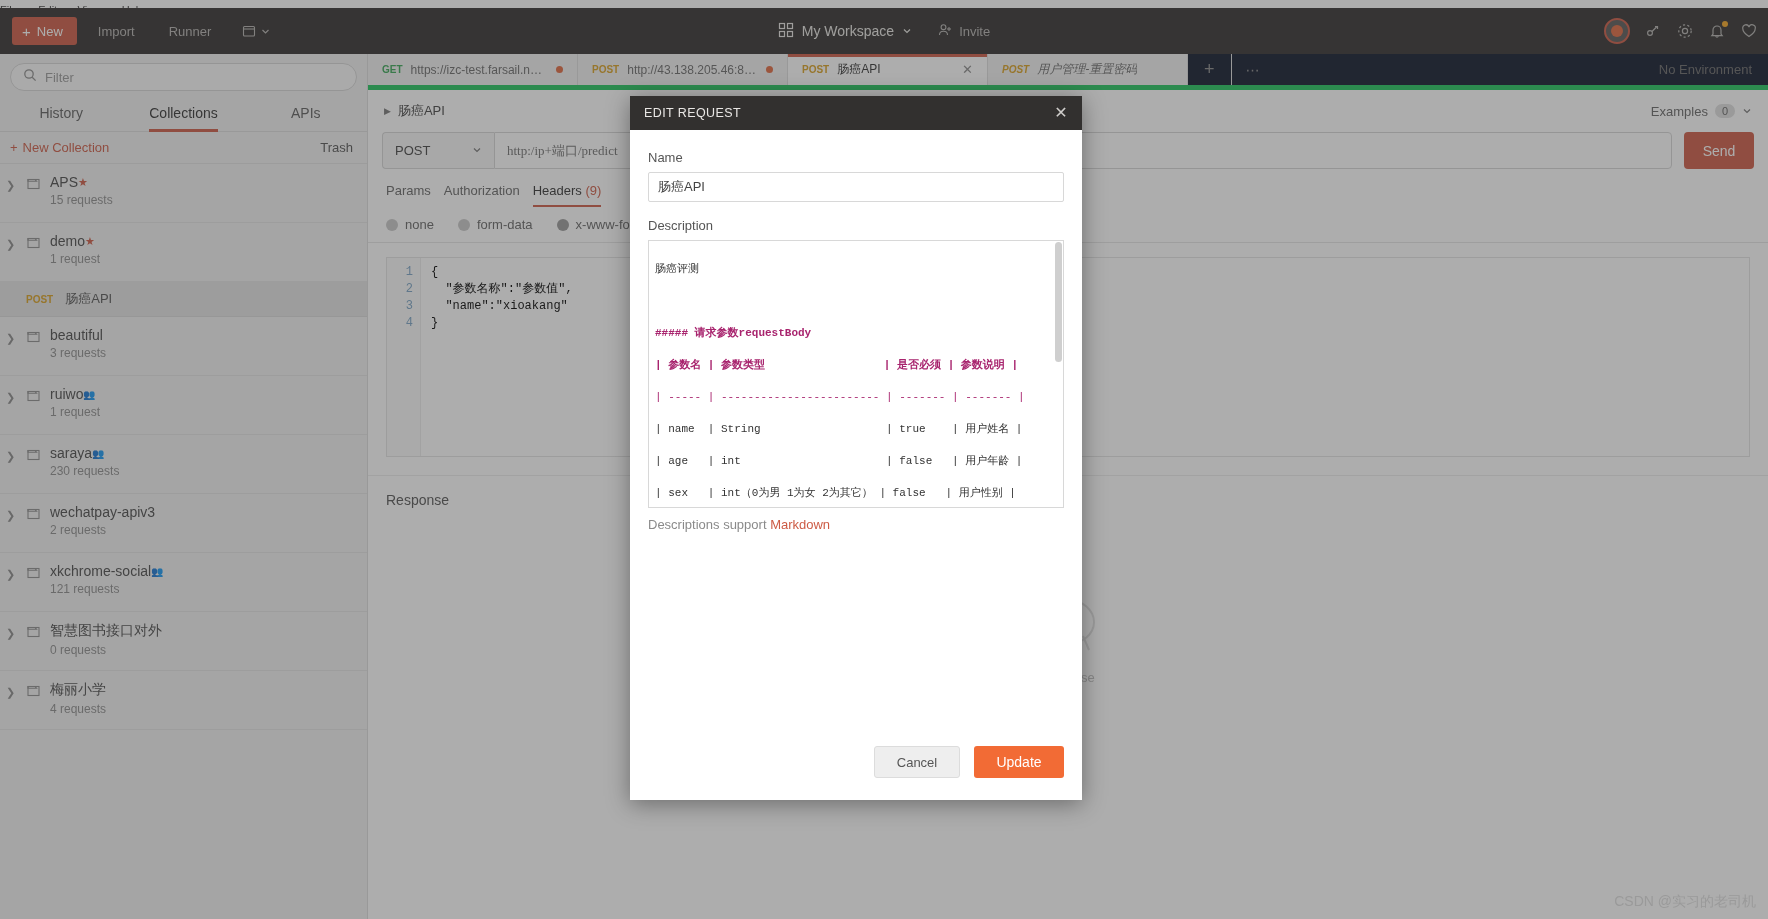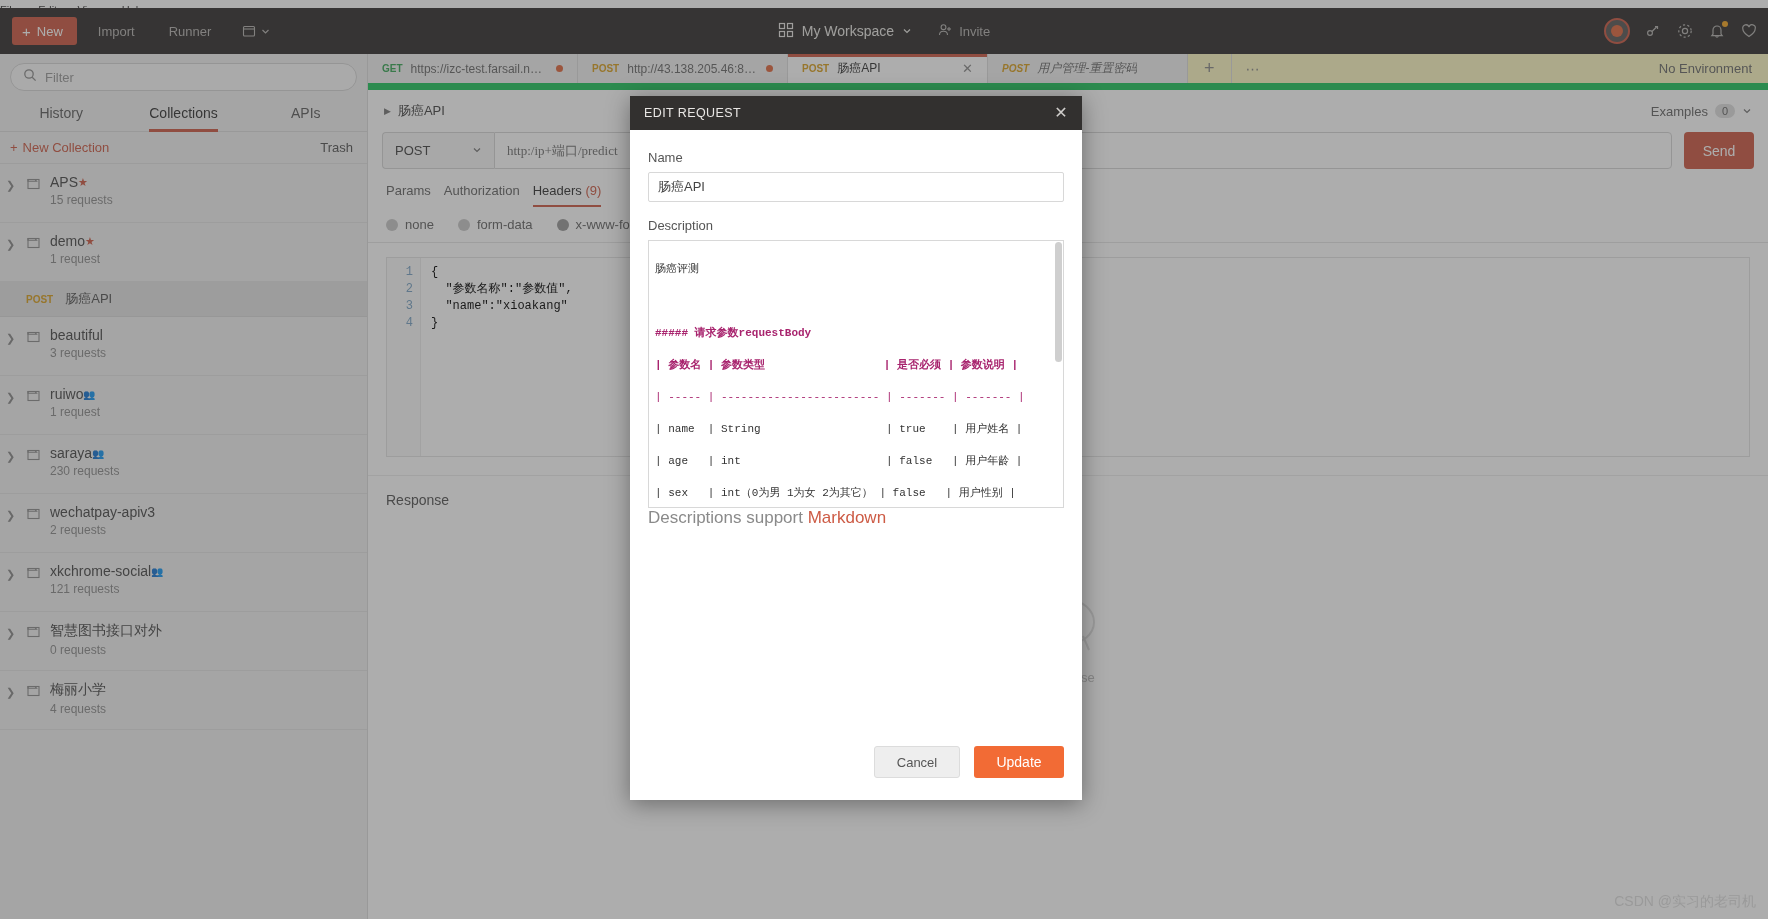--- a/index.html
+++ b/index.html
@@ -135,22 +135,22 @@
   }
   .req-method { font-size: 10px; font-weight: bold; color: #d9a021; }
   .req-name { font-size: 13px; color: #555; }
 
   
   .main {
     position: absolute; top: 54px; left: 368px; right: 0; height: 865px;
     background: #ffffff;
   }
   .tabstrip {
-    display: flex; height: 36px; border-bottom: 7px solid #22c55e;
-    background: #fef9c3; align-items: stretch;
+    display: flex; height: 36px; border-bottom: 5px solid #22c55e;
+    background: #0f172a; align-items: stretch;
   }
   .rtab {
     display: flex; align-items: center; gap: 8px; padding: 0 14px;
     border-right: 1px solid #dcdcdc; font-size: 12px; color: #6a6a6a;
     cursor: pointer; max-width: 210px; position: relative; background: #f2f2f2;
   }
   .rtab.active { background: #fff; color: #333; }
   .rtab.active:before {
     content: ""; position: absolute; left: 0; right: 0; top: 0; height: 3px;
     background: #cd5b45;
@@ -287,21 +287,21 @@
     line-height: 16px; white-space: pre; color: #333;
   }
   .md-h { color: #a8246e; font-weight: bold; }
   .md-b { color: #a8246e; font-weight: bold; }
   .md-pipe { color: #a8246e; }
   .md-plain { color: #333; font-family: Liberation Mono, monospace; }
   .desc-scroll {
     position: absolute; right: 1px; top: 1px; width: 7px; height: 120px;
     background: #cfcfcf; border-radius: 4px;
   }
-  .md-note { font-size: 17px; color: #8a8a8a; }
+  .md-note { margin-top: 9px; font-size: 13px; color: #8a8a8a; }
   .md-note a { color: #cd5b45; text-decoration: none; cursor: pointer; }
   .modal-foot {
     display: flex; justify-content: flex-end; gap: 14px;
     padding: 0 18px 22px 18px;
     margin-left: 47px;
   }
   .btn-cancel {
     width: 86px; height: 32px; background: #eeeeee; border: 1px solid #dcdcdc;
     border-radius: 3px; color: #555; font-size: 13px; cursor: pointer;
   }

